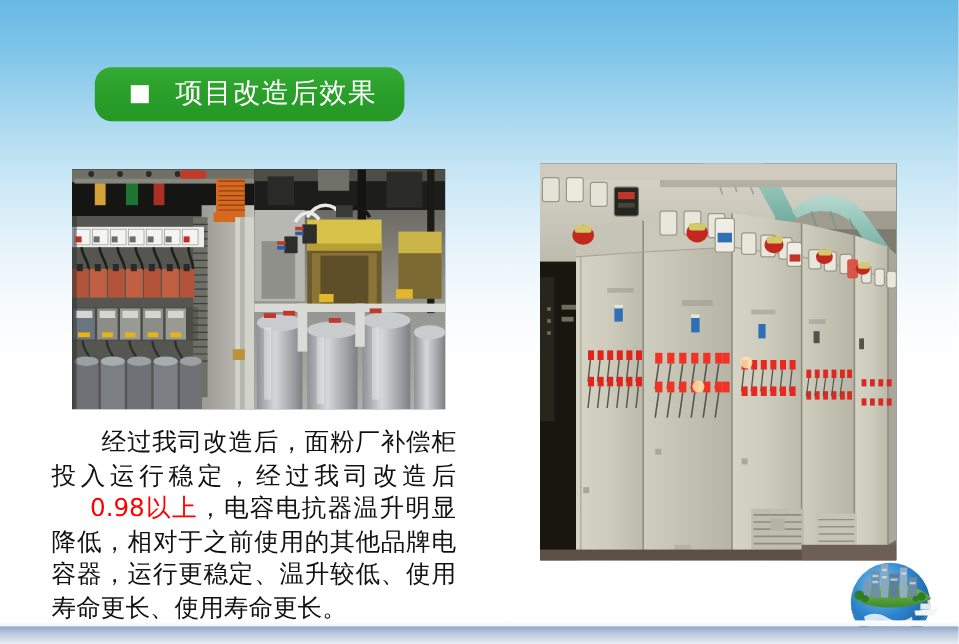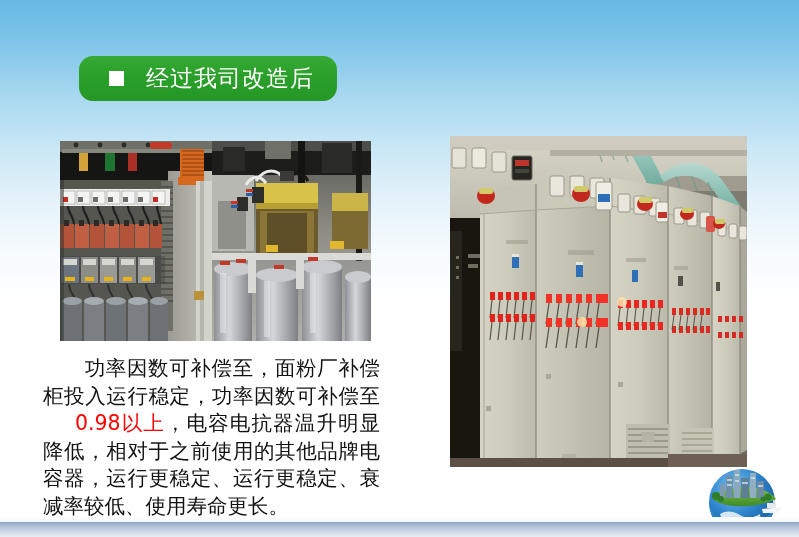--- a/index.html
+++ b/index.html
@@ -75,21 +75,21 @@
   .logo{position:absolute;left:690px;top:466px;width:104px;height:71px;}
   .logo svg{display:block;width:100%;height:100%;}
 </style>
 </head>
 <body>
 
 <div id="slide">
 
   <div class="pill">
     <span class="sq"></span>
-    <span class="pill-text">经过我司改造后</span>
+    <span class="pill-text">项目改造后效果</span>
   </div>
 
 
   <div class="photo" id="photo-left">
     <svg viewBox="0 0 311 200" preserveAspectRatio="none">
       <defs>
         <linearGradient id="lpbg" x1="0" y1="0" x2="0" y2="1">
           <stop offset="0" stop-color="#3a3a38"></stop>
             <stop offset="1" stop-color="#1b1b1a"></stop>
         </linearGradient>
@@ -734,19 +734,19 @@
         <path d="M72 43 L 92 41 L 88 47 L 73 47 Z" fill="#f2f4f6"></path>
         <rect x="77" y="37" width="9" height="5" fill="#e6e9ec"></rect>
         <rect x="83" y="34" width="2" height="4" fill="#cfd4d8"></rect>
       </g>
 
       <ellipse cx="52" cy="68" rx="30" ry="4" fill="#ffffff" opacity="0.55"></ellipse>
     </svg>
   </div>
 
   <div class="body-text">
-    <span class="indent"></span><span>功率因数可补偿至，面粉厂补偿柜投入运行稳定，功率因数可补偿至</span><span class="hl">0.98以上</span><span>，电容电抗器温升明显降低，相对于之前使用的其他品牌电容器，运行更稳定、运行更稳定、衰减率较低、使用寿命更长。</span>
+    <span class="indent"></span><span>经过我司改造后，面粉厂补偿柜投入运行稳定，经过我司改造后</span><span class="hl">0.98以上</span><span>，电容电抗器温升明显降低，相对于之前使用的其他品牌电容器，运行更稳定、温升较低、使用寿命更长、使用寿命更长。</span>
   </div>
 
   <div class="bottom-band-hi"></div>
   <div class="bottom-band"></div>
 
 </div>
 
 </body></html>

